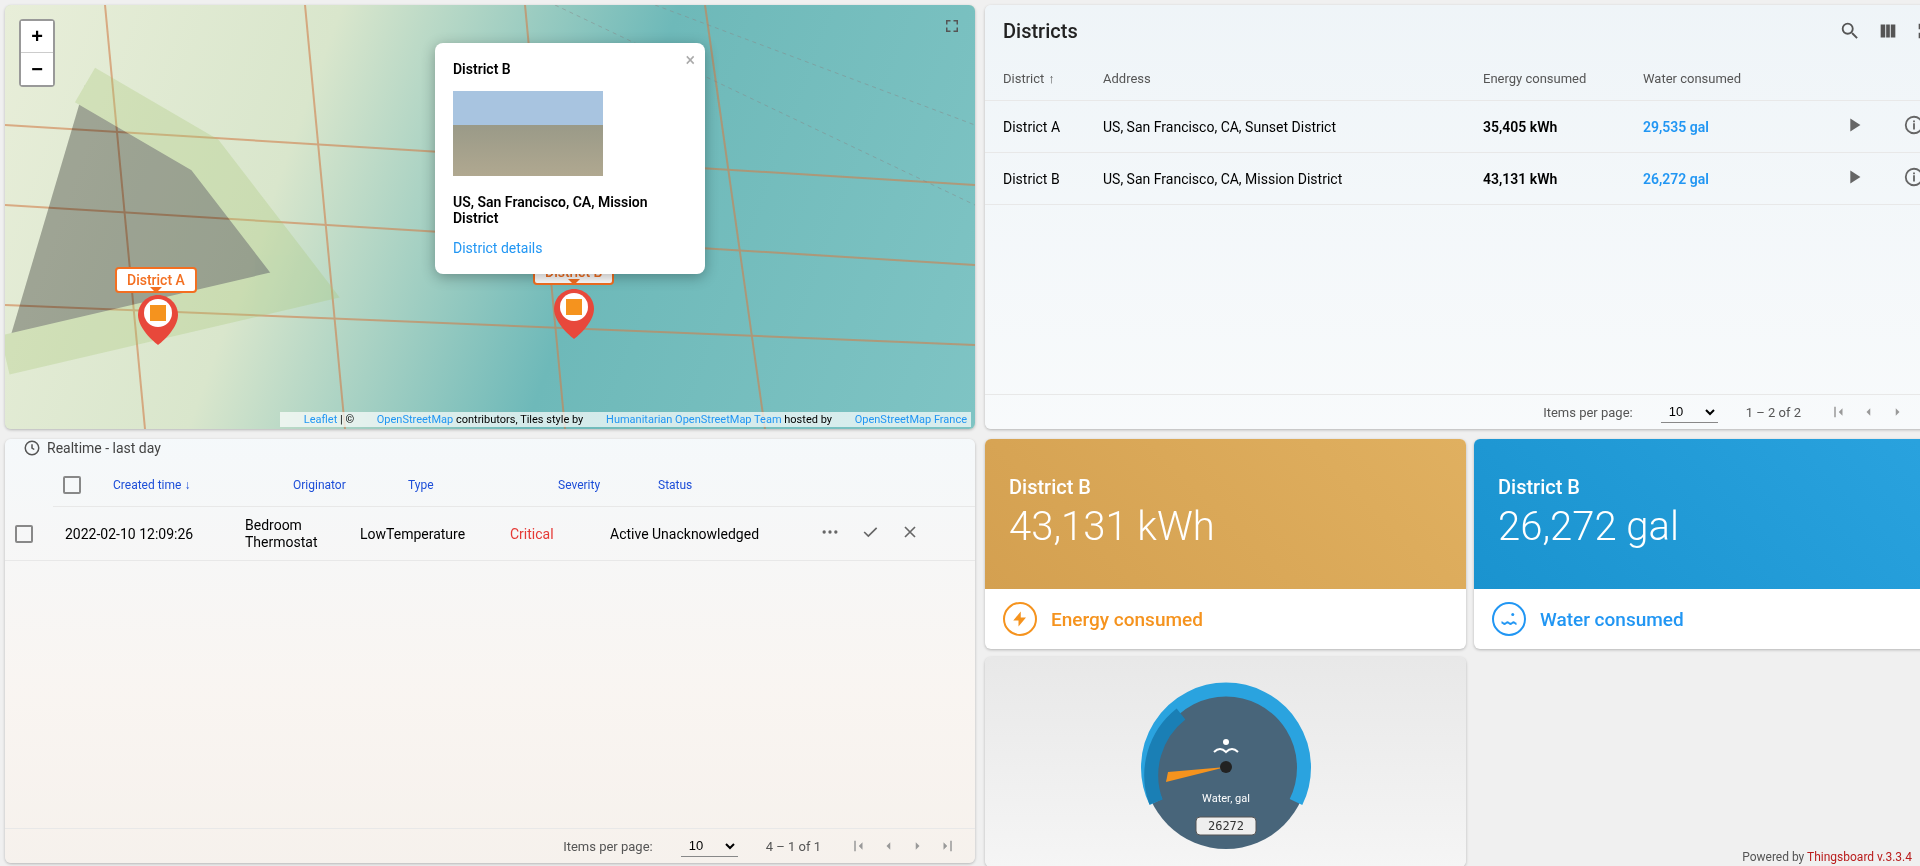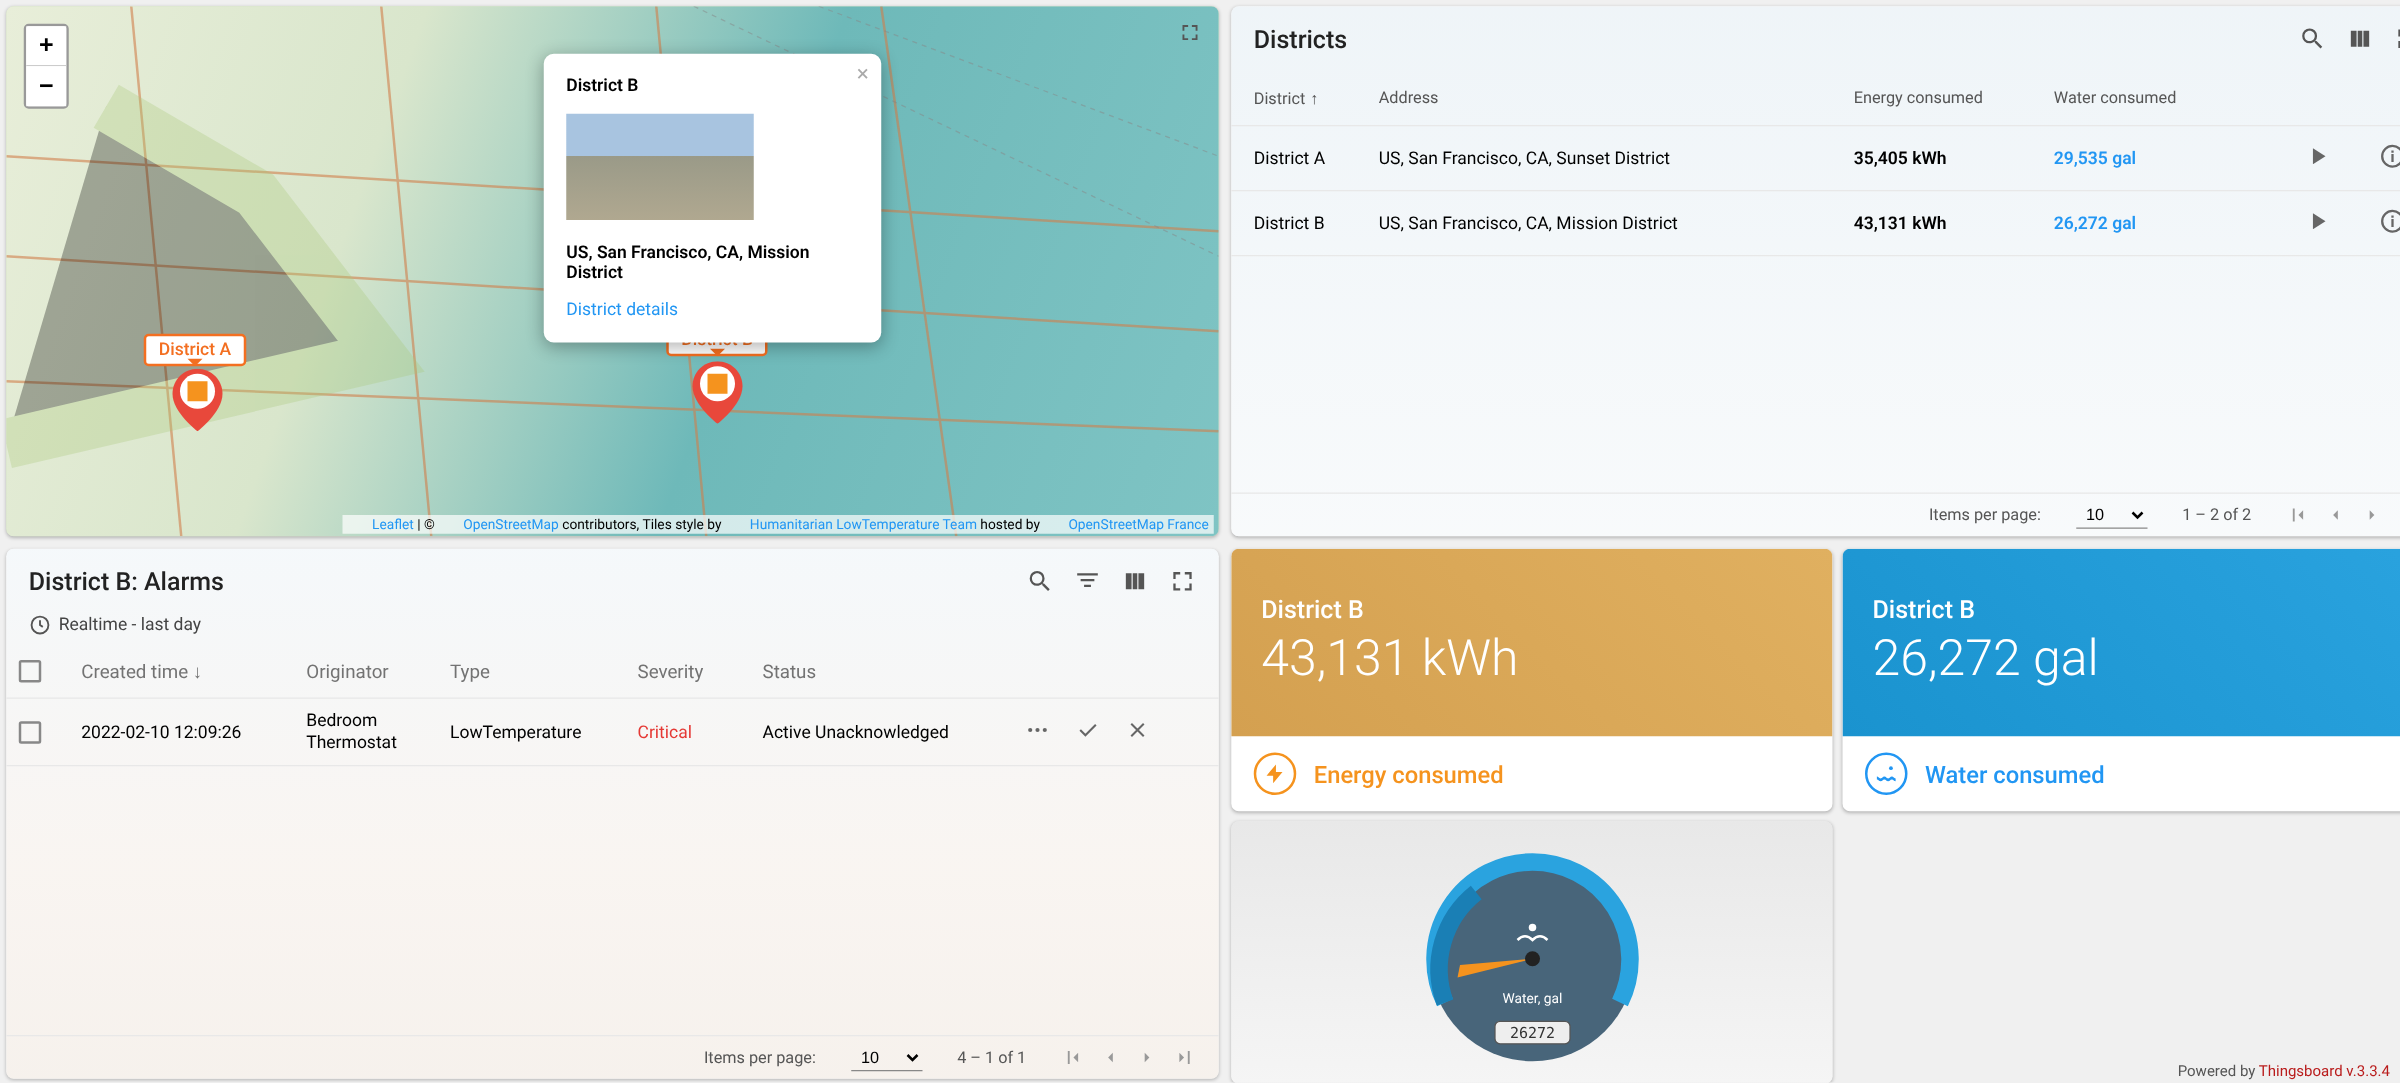--- a/index.html
+++ b/index.html
@@ -134,21 +134,21 @@
   background: linear-gradient(#eef4f8 0%, #f5eee8 60%, #f0e8e0 100%);
   opacity: 0.6;
 }
 .alarms-sub { display: flex; align-items: center; gap: 6px; padding: 0 18px 6px; font-size: 14px; color: #444; position: relative; }
 .alarm-thead, .alarm-row {
   display: grid;
   grid-template-columns: 50px 180px 115px 150px 100px 210px 40px 40px 40px;
   align-items: center; padding: 0 10px;
   border-bottom: 1px solid #e8e8e8;
 }
-.alarm-thead { height: 44px; font-size: 15px; color: #737373; position: relative; }
+.alarm-thead { height: 44px; font-size: 12px; color: #1d4ed8; position: relative; margin-left: 48px; }
 .alarm-row { height: 54px; font-size: 14px; position: relative; }
 .alarm-row .critical { color: #e53935; }
 .chk { width: 18px; height: 18px; border: 2px solid #888; border-radius: 2px; }
 
 
 .right-bottom {
   display: grid;
   grid-template-columns: 1fr 1fr;
   grid-template-rows: 210px 210px;
   gap: 8px;
@@ -255,21 +255,21 @@
 
     <div class="popup">
       <div class="popup-close">×</div>
       <div class="popup-title">District B</div>
       <div class="popup-img"></div>
       <div class="popup-addr">US, San Francisco, CA, Mission District</div>
       <div class="popup-link">District details</div>
     </div>
 
     <div class="map-attrib">
-      <a>Leaflet</a><span> | © </span><a>OpenStreetMap</a><span> contributors, Tiles style by </span><a>Humanitarian LowTemperature Team</a><span> hosted by </span><a>OpenStreetMap France</a>
+      <a>Leaflet</a><span> | © </span><a>OpenStreetMap</a><span> contributors, Tiles style by </span><a>Humanitarian OpenStreetMap Team</a><span> hosted by </span><a>OpenStreetMap France</a>
     </div>
   </div>
 
   <div class="card districts-widget">
     <div class="districts-bg"></div>
     <div class="widget-header">
       <div class="widget-title">Districts</div>
       <div class="widget-tools">
         <div class="icn"><svg viewBox="0 0 24 24" fill="#555">
               <path d="M15.5 14h-.79l-.28-.27A6.47 6.47 0 0016 9.5 6.5 6.5 0 109.5 16c1.61 0 3.09-.59 4.23-1.57l.27.28v.79l5 5L20.5 19l-5-5zm-6 0C7 14 5 12 5 9.5S7 5 9.5 5 14 7 14 9.5 12 14 9.5 14z"></path>
@@ -334,37 +334,20 @@
           </svg>
         <svg class="icn" viewBox="0 0 24 24">
             <path d="M6 7l5 5-5 5V7zm9-2h2v14h-2z"></path>
           </svg>
       </div>
     </div>
   </div>
 
   <div class="card alarms-widget">
     <div class="alarms-bg"></div>
-    <div class="widget-header">
-      <div class="widget-title">District B: Alarms</div>
-      <div class="widget-tools">
-        <div class="icn"><svg viewBox="0 0 24 24" fill="#555">
-              <path d="M15.5 14h-.79l-.28-.27A6.47 6.47 0 0016 9.5 6.5 6.5 0 109.5 16c1.61 0 3.09-.59 4.23-1.57l.27.28v.79l5 5L20.5 19l-5-5zm-6 0C7 14 5 12 5 9.5S7 5 9.5 5 14 7 14 9.5 12 14 9.5 14z"></path>
-            </svg></div>
-        <div class="icn"><svg viewBox="0 0 24 24" fill="#555">
-              <path d="M3 5h18v2H3zm3 5h12v2H6zm3 5h6v2H9z"></path>
-            </svg></div>
-        <div class="icn"><svg viewBox="0 0 24 24" fill="#555">
-              <path d="M4 5h5v14H4zm6 0h4v14h-4zm5 0h5v14h-5z"></path>
-            </svg></div>
-        <div class="icn"><svg viewBox="0 0 24 24" fill="#555">
-              <path d="M4 4h6v2H6v4H4V4zm10 0h6v6h-2V6h-4V4zM4 14h2v4h4v2H4v-6zm14 0h2v6h-6v-2h4v-4z"></path>
-            </svg></div>
-      </div>
-    </div>
     <div class="alarms-sub">
       <svg width="18" height="18" viewBox="0 0 24 24" fill="none" stroke="#555" stroke-width="2">
           <circle cx="12" cy="12" r="9"></circle>
           <path d="M12 7v5l3 2"></path>
         </svg>
       <span>Realtime - last day</span>
     </div>
     <div class="alarm-thead">
       <div>
           <div class="chk"></div>

